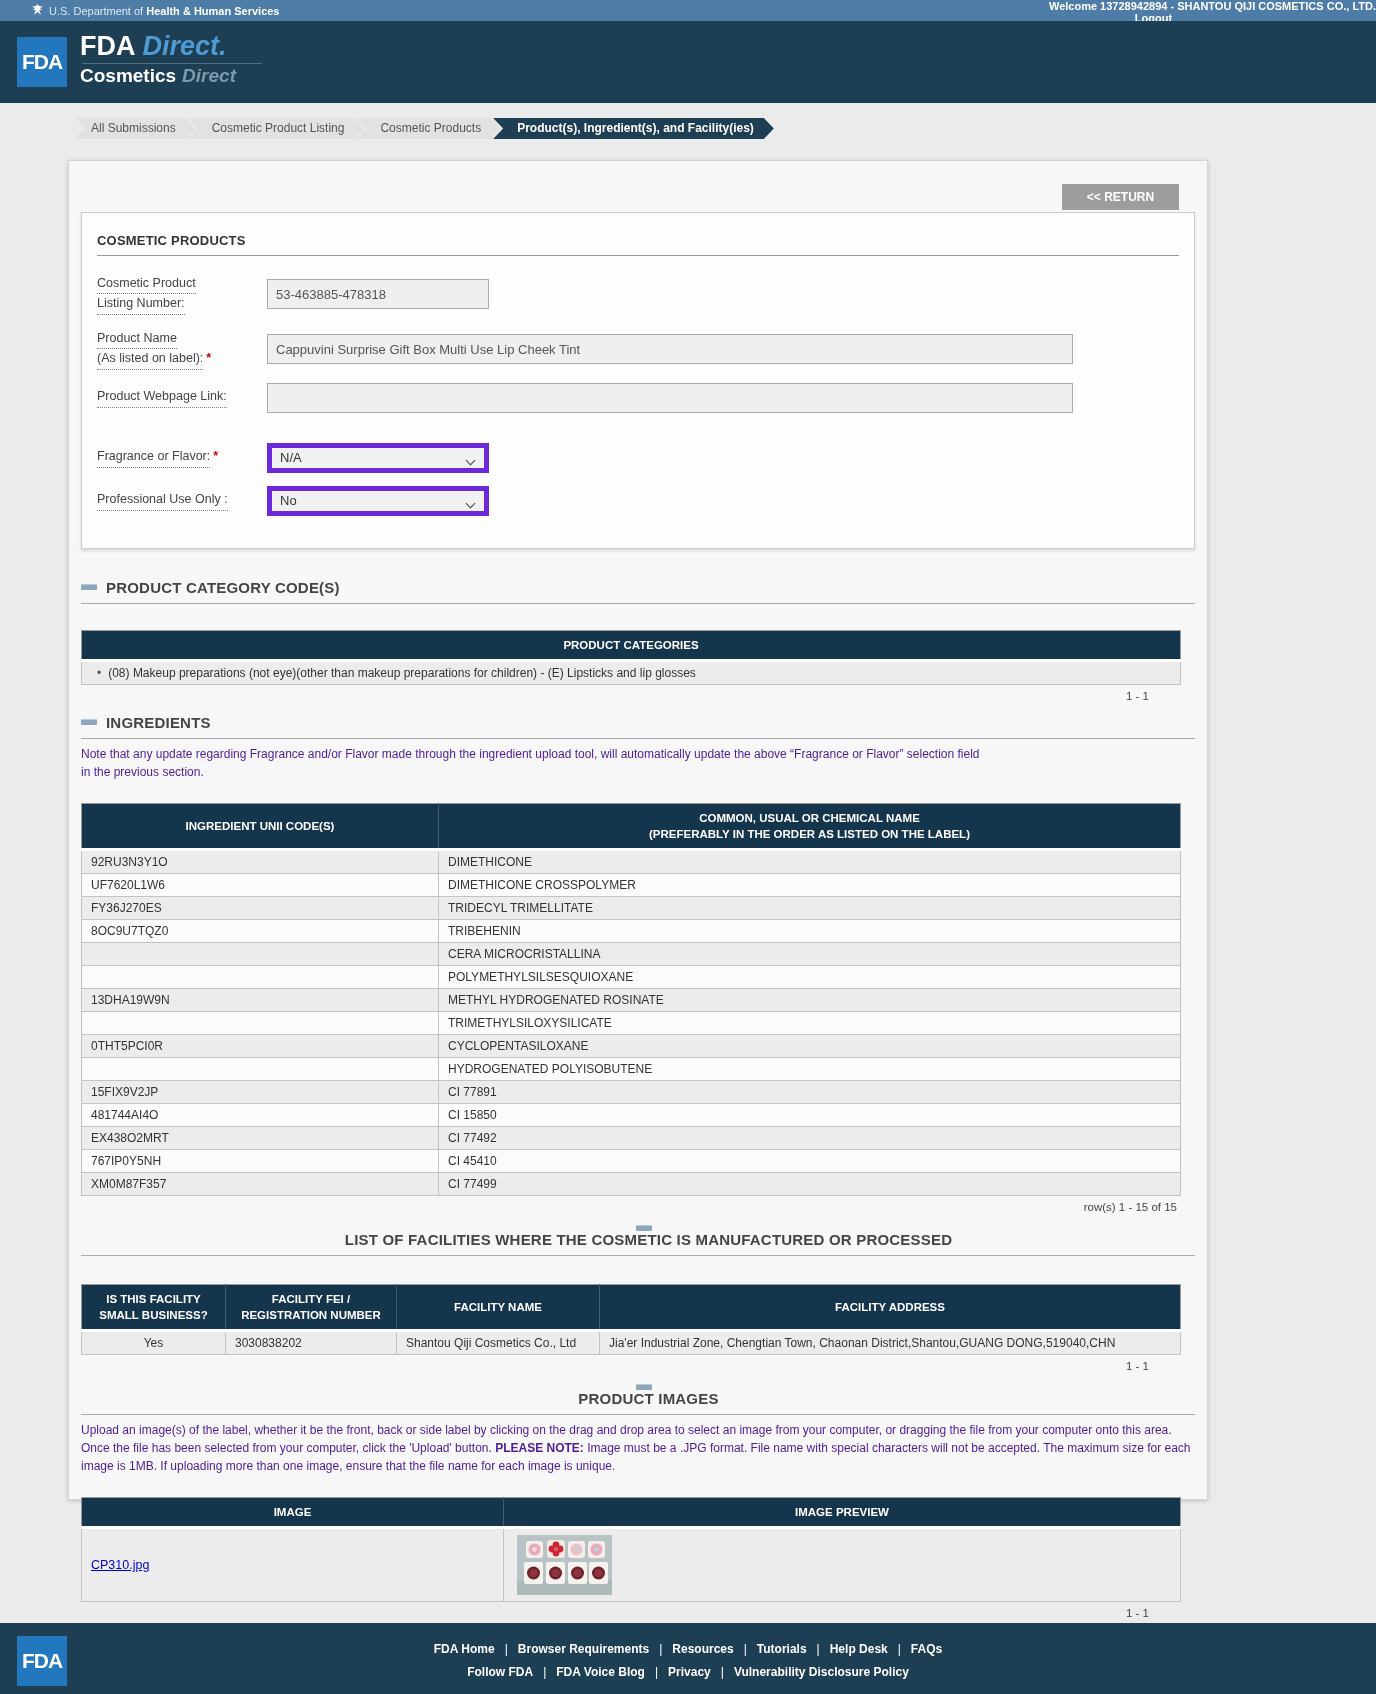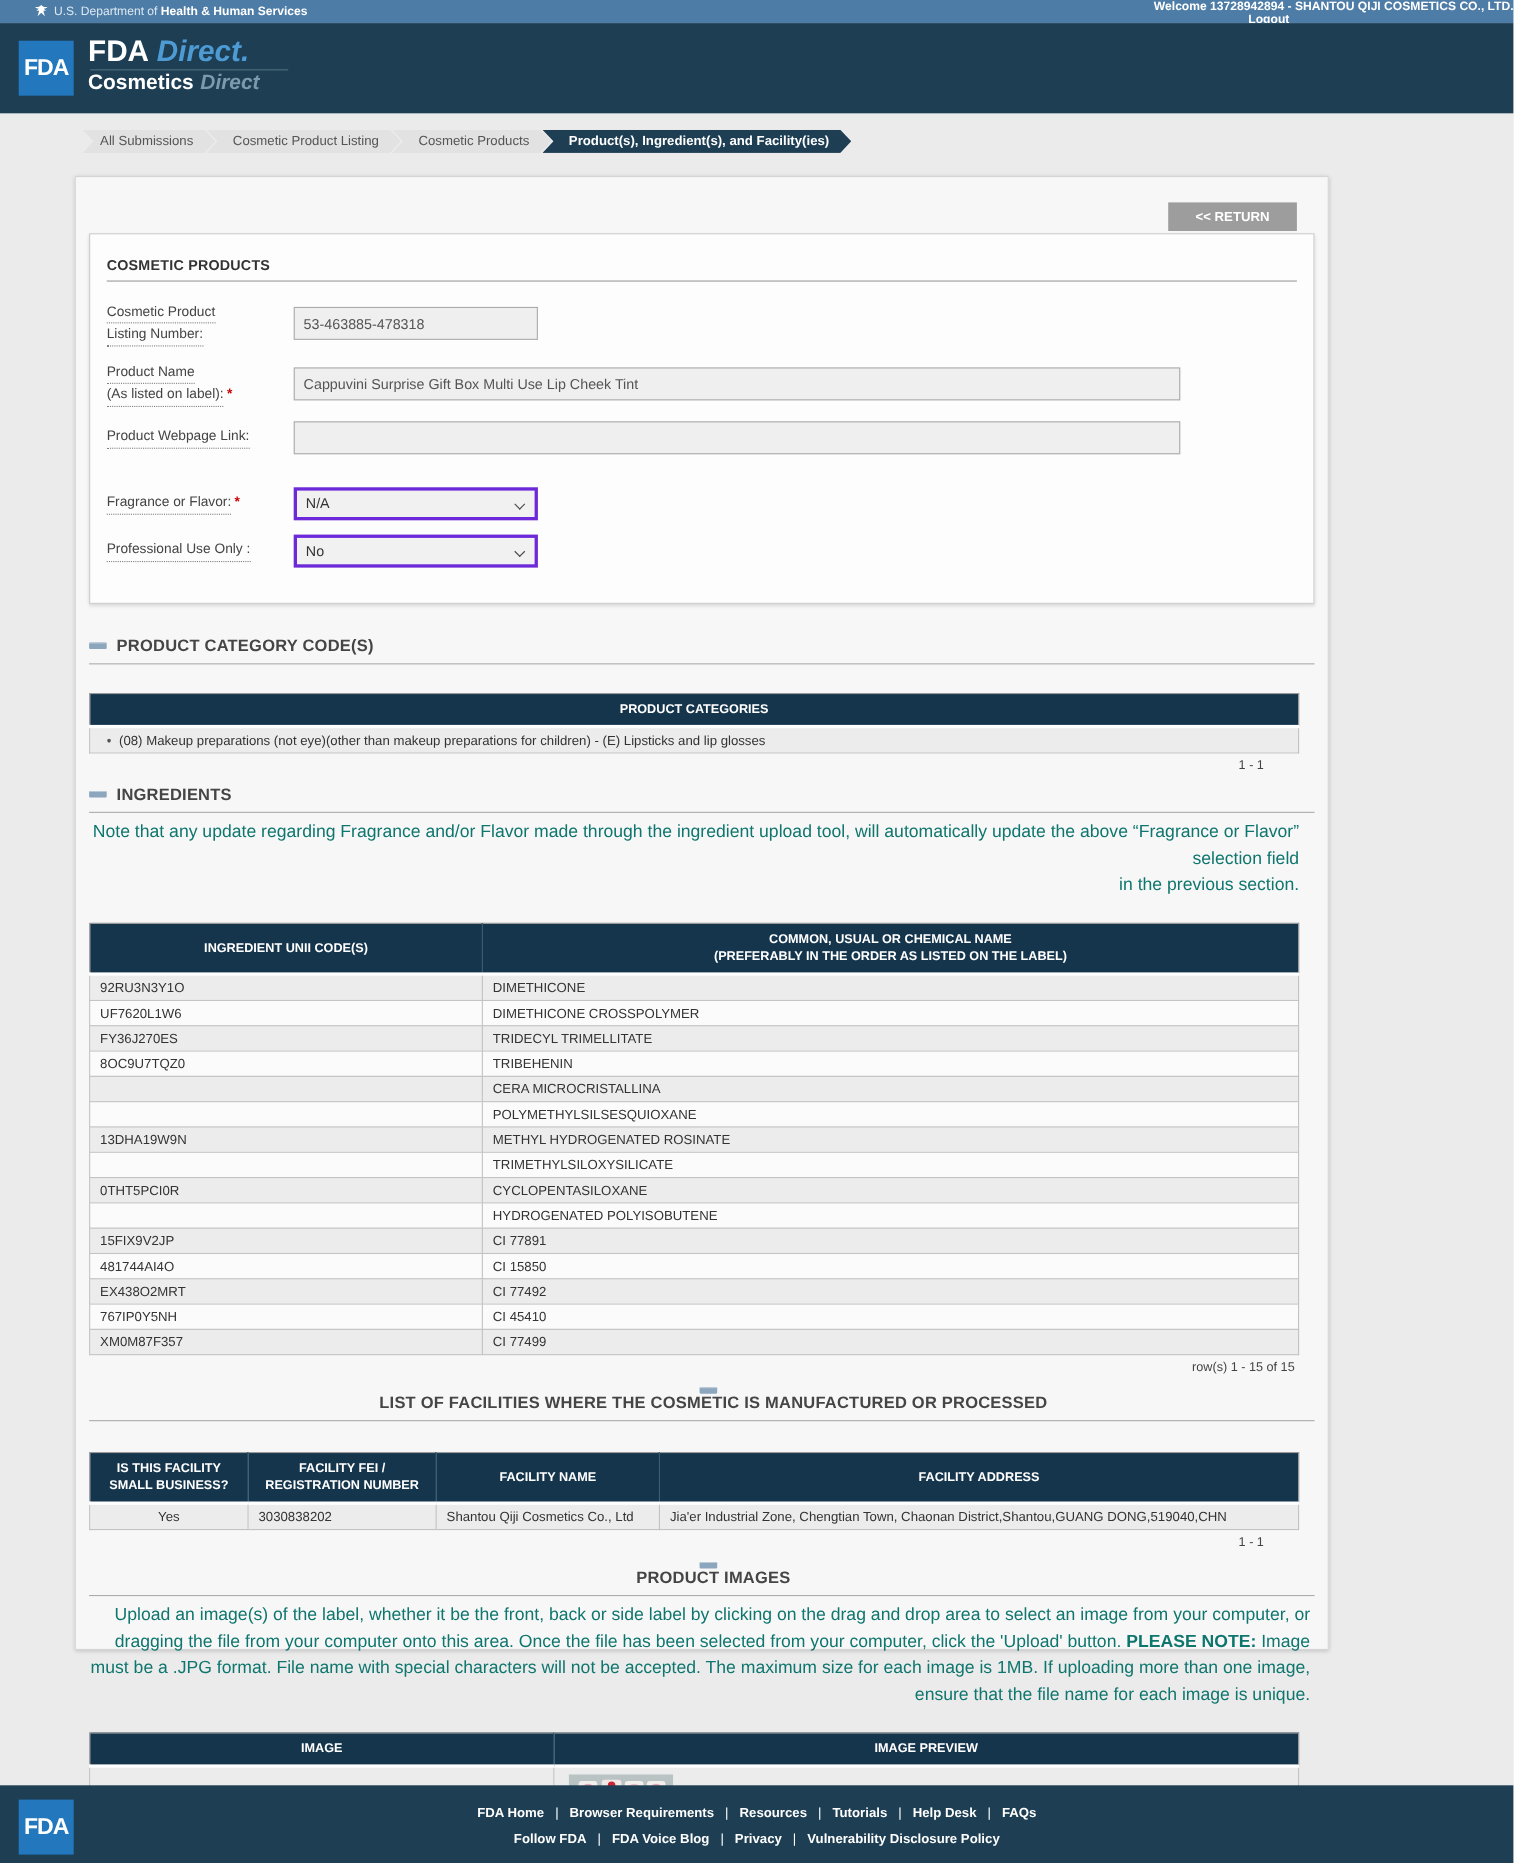--- a/index.html
+++ b/index.html
@@ -71,34 +71,34 @@
   .frow .flabel { width:170px; font-size:12.5px; color:#444; line-height:1.55; }
   .lbl-line { display:inline-block; border-bottom:1px dotted #808080; }
   .req { color:#cc0000; font-weight:bold; margin-left:3px; border:none; }
   .tinput {
     height:30px; border:1px solid #ababab; background:#efefef; font-size:13px;
     color:#555; padding:0 8px; font-family:"Liberation Sans", sans-serif;
   }
   .tinput.small { width:222px; }
   .tinput.wide { width:806px; }
   .fselect {
-    position:relative; width:222px; height:30px; border:3px solid #6d28d9;
+    position:relative; width:222px; height:30px; border:5px solid #6d28d9;
     background:#f1f1f1; font-size:13px; color:#333; display:flex; align-items:center;
     padding:0 8px; cursor:pointer;
   }
   .chev {
     position:absolute; right:10px; top:9px; width:7px; height:7px;
     border-right:1.4px solid #444; border-bottom:1.4px solid #444; transform:rotate(45deg);
   }
   
   .section-title { display:flex; align-items:center; margin:24px 0 0 12px; }
   .dash-icon { width:16px; height:6px; background:#8ba6bd; border-radius:1px; box-shadow:inset 0 1px 0 #b9cad9; }
   .section-title h2 { font-size:15px; font-weight:bold; color:#454545; margin-left:9px; letter-spacing:.2px; }
   .section-rule { border-top:1px solid #ababab; margin:7px 12px 0 12px; }
-  .note { margin:6px 0 0 12px; font-size:16px; color:#0f766e; line-height:1.5; width:1100px;text-align:right; }
+  .note { margin:6px 0 0 12px; font-size:12px; color:#4c1d95; line-height:1.5; width:1100px; }
   .data-table {
     width:1100px; margin:26px 0 0 12px; border-collapse:collapse;
     border:1px solid #9a9a9a; background:#fff;
   }
   .data-table th {
     background:#15354d; color:#fff; font-size:11.5px; font-weight:bold;
     text-align:center; padding:6px 6px; border-left:1px solid #3d5c74; border-bottom:3px solid #fff;
     line-height:1.4;
   }
   .data-table th:first-child { border-left:none; }

